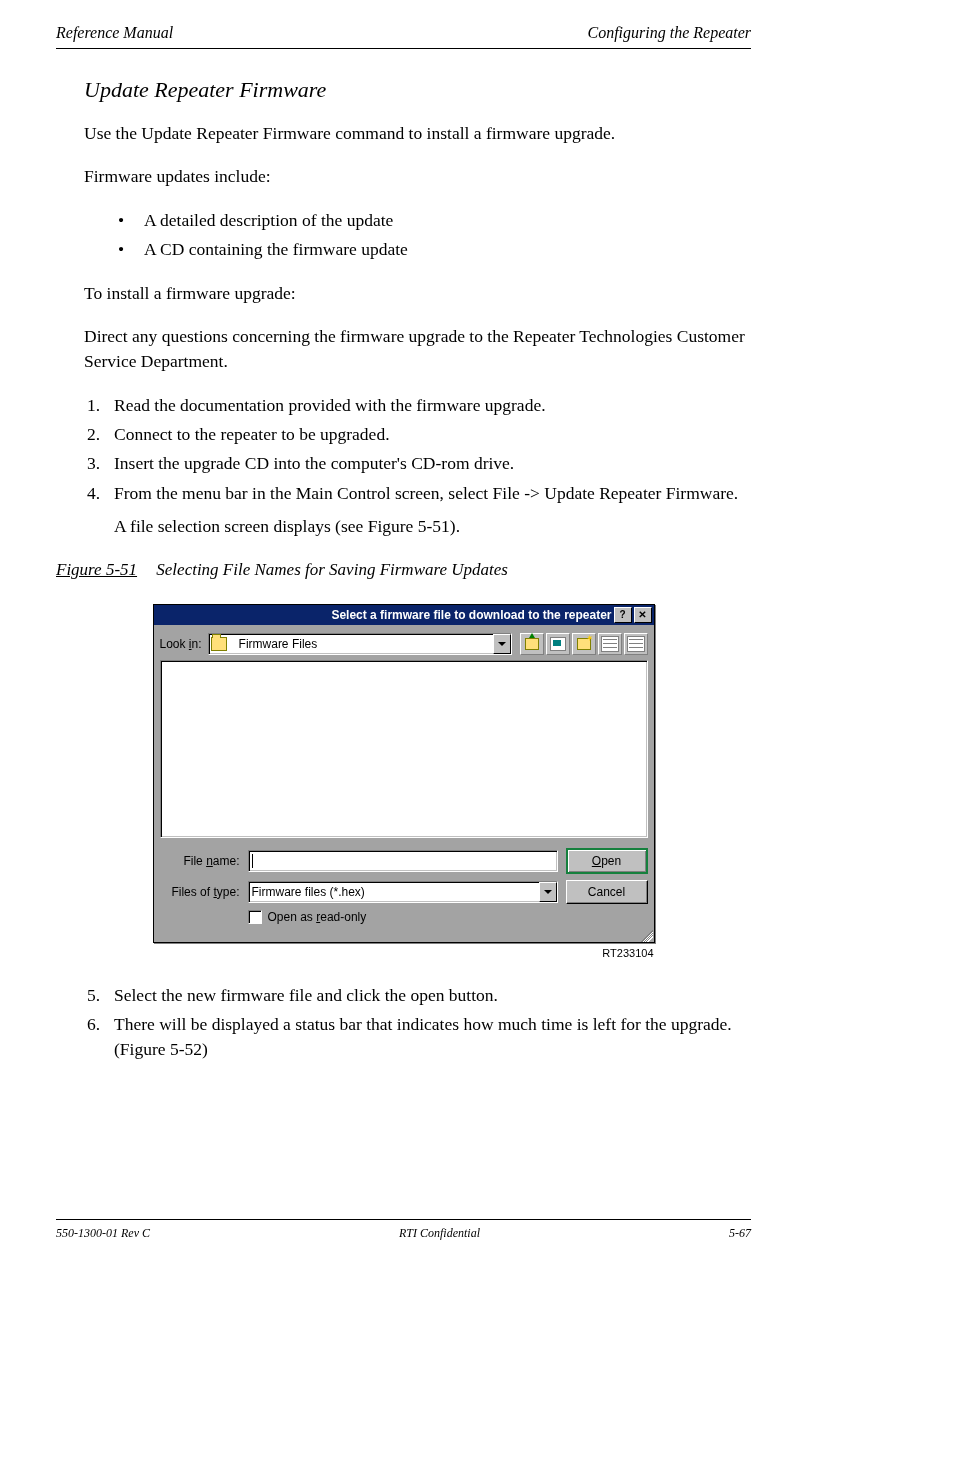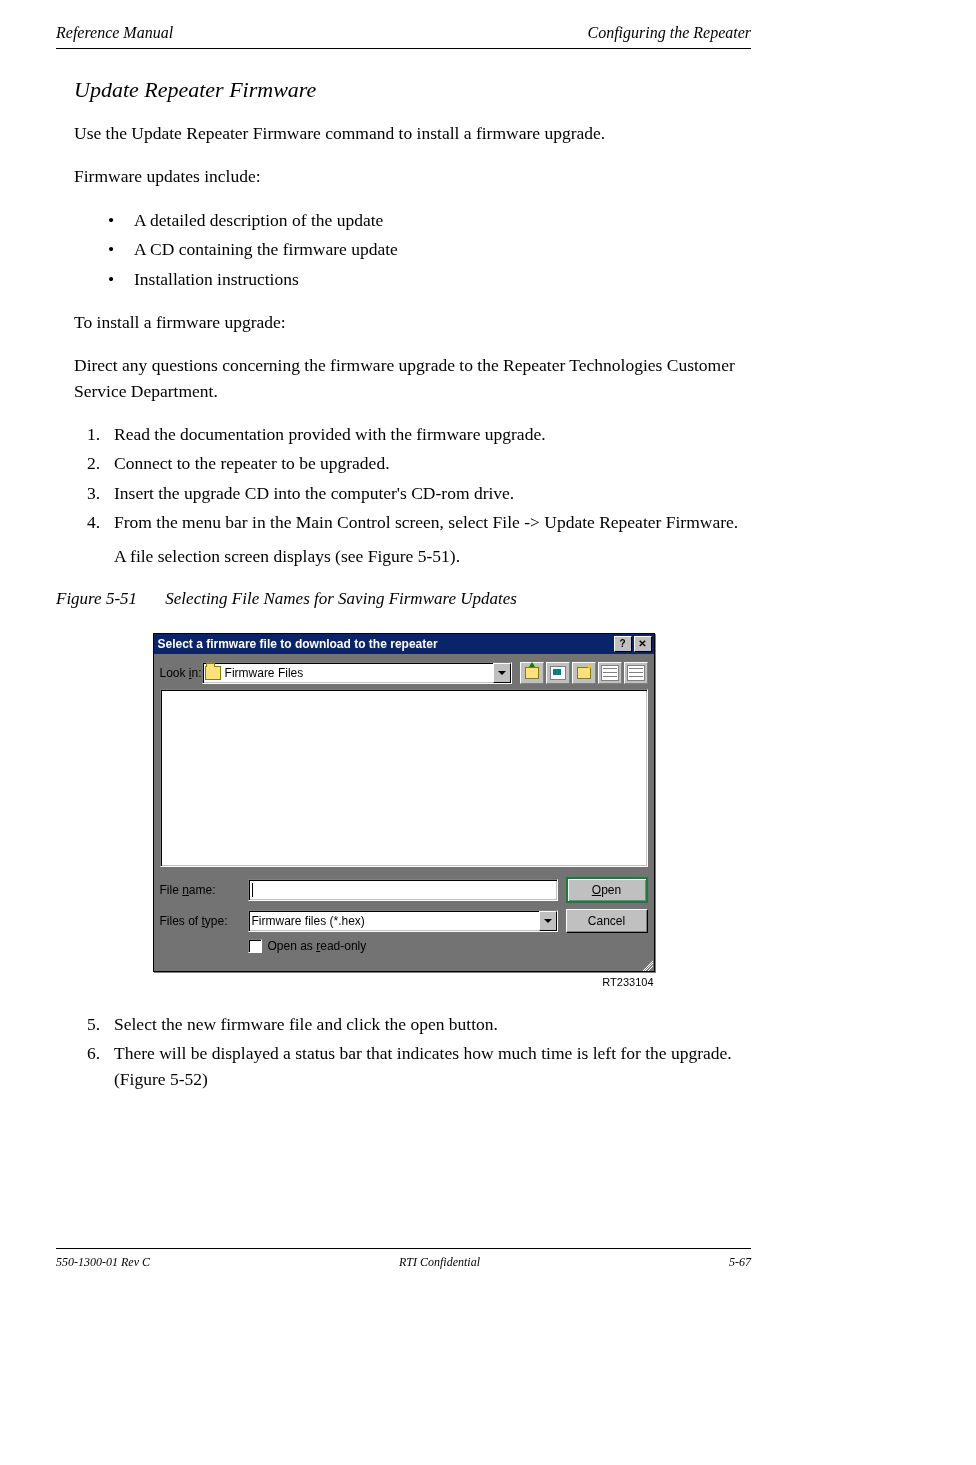--- a/index.html
+++ b/index.html
@@ -38,21 +38,21 @@
     justify-content: space-between;
     font-style: italic;
     font-size: 12px;
   }
   .section-title {
     font-style: italic;
     font-size: 22px;
     margin: 8px 0 18px 0;
   }
   .body-text { margin: 0 0 18px 0; line-height: 1.45; }
-  .content-indent { margin-left: 18px; }
+  .content-indent { margin-left: 28px; }
   ul.bullets {
     list-style: none;
     padding-left: 60px;
     margin: 0 0 18px 0;
   }
   ul.bullets li { margin: 4px 0; line-height: 1.45; }
   ul.bullets li::before {
     content: "•";
     display: inline-block;
     width: 26px;
@@ -69,34 +69,35 @@
     line-height: 1.45;
   }
   .step-num { width: 44px; flex-shrink: 0; text-align: right; padding-right: 14px; }
   .step-body { flex: 1; }
   .step-subtext { margin-top: 8px; }
   .figure-caption {
     font-style: italic;
     font-size: 17px;
     margin: 20px 0 24px 0;
   }
-  .figure-caption .fignum { margin-right: 24px; }
+  .figure-caption .fignum { margin-right: 15px; text-decoration: underline; }
   .dialog-wrap {
     display: flex;
     flex-direction: column;
     align-items: center;
     margin: 0 0 24px 0;
   }
   .dialog {
     width: 500px;
-    background: #737373;
+    background: #a3a3a3;
     border: 1px solid #000;
     font-family: "MS Sans Serif", Tahoma, Arial, sans-serif;
     font-size: 12px;
     box-shadow: 1px 1px 0 #808080;
+    text-align: right;
   }
   .titlebar {
     background: linear-gradient(to right, #0a246a, #0a246a);
     color: #fff;
     display: flex;
     align-items: center;
     padding: 2px 2px 2px 4px;
     font-weight: bold;
     font-size: 12px;
   }
@@ -275,21 +276,20 @@
   <div class="content-indent">
     <div class="section-title">Update Repeater Firmware</div>
 
     <p class="body-text">Use the Update Repeater Firmware command to install a firmware upgrade.</p>
 
     <p class="body-text">Firmware updates include:</p>
 
     <ul class="bullets">
       <li>A detailed description of the update</li>
       <li>A CD containing the firmware update</li>
-      <li>Installation instructions</li>
     </ul>
 
     <p class="body-text">To install a firmware upgrade:</p>
 
     <p class="body-text">Direct any questions concerning the firmware upgrade to the Repeater Technologies Customer Service Department.</p>
   </div>
 
   <ol class="steps">
     <li>
       <span class="step-num">1.</span>
@@ -320,21 +320,21 @@
   <div class="dialog-wrap">
     <div class="dialog">
       <div class="titlebar">
         <span class="titlebar-text">Select a firmware file to download to the repeater</span>
         <div class="titlebar-btn">?</div>
         <div class="titlebar-btn">✕</div>
       </div>
 
       <div class="lookin-row">
         <span>Look <span class="underline-char">i</span>n:</span>
-        <div class="combo" style="">
+        <div class="combo" style="margin-left:6px;gap:8px;">
           <span class="folder-icon"></span>
           <span>Firmware Files</span>
           <div class="combo-arrow">
               <div class="arrow-down"></div>
             </div>
         </div>
         <div class="toolbar-btn">
             <div class="up-icon"></div>
           </div>
         <div class="toolbar-btn">

